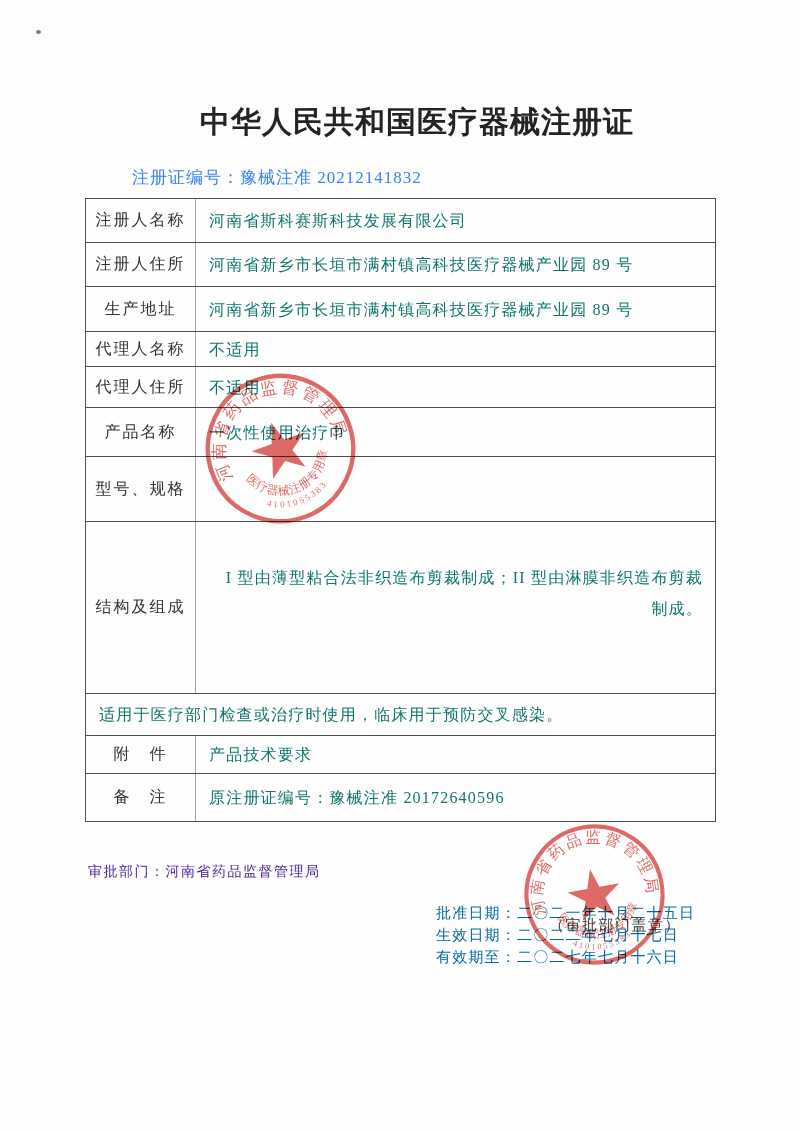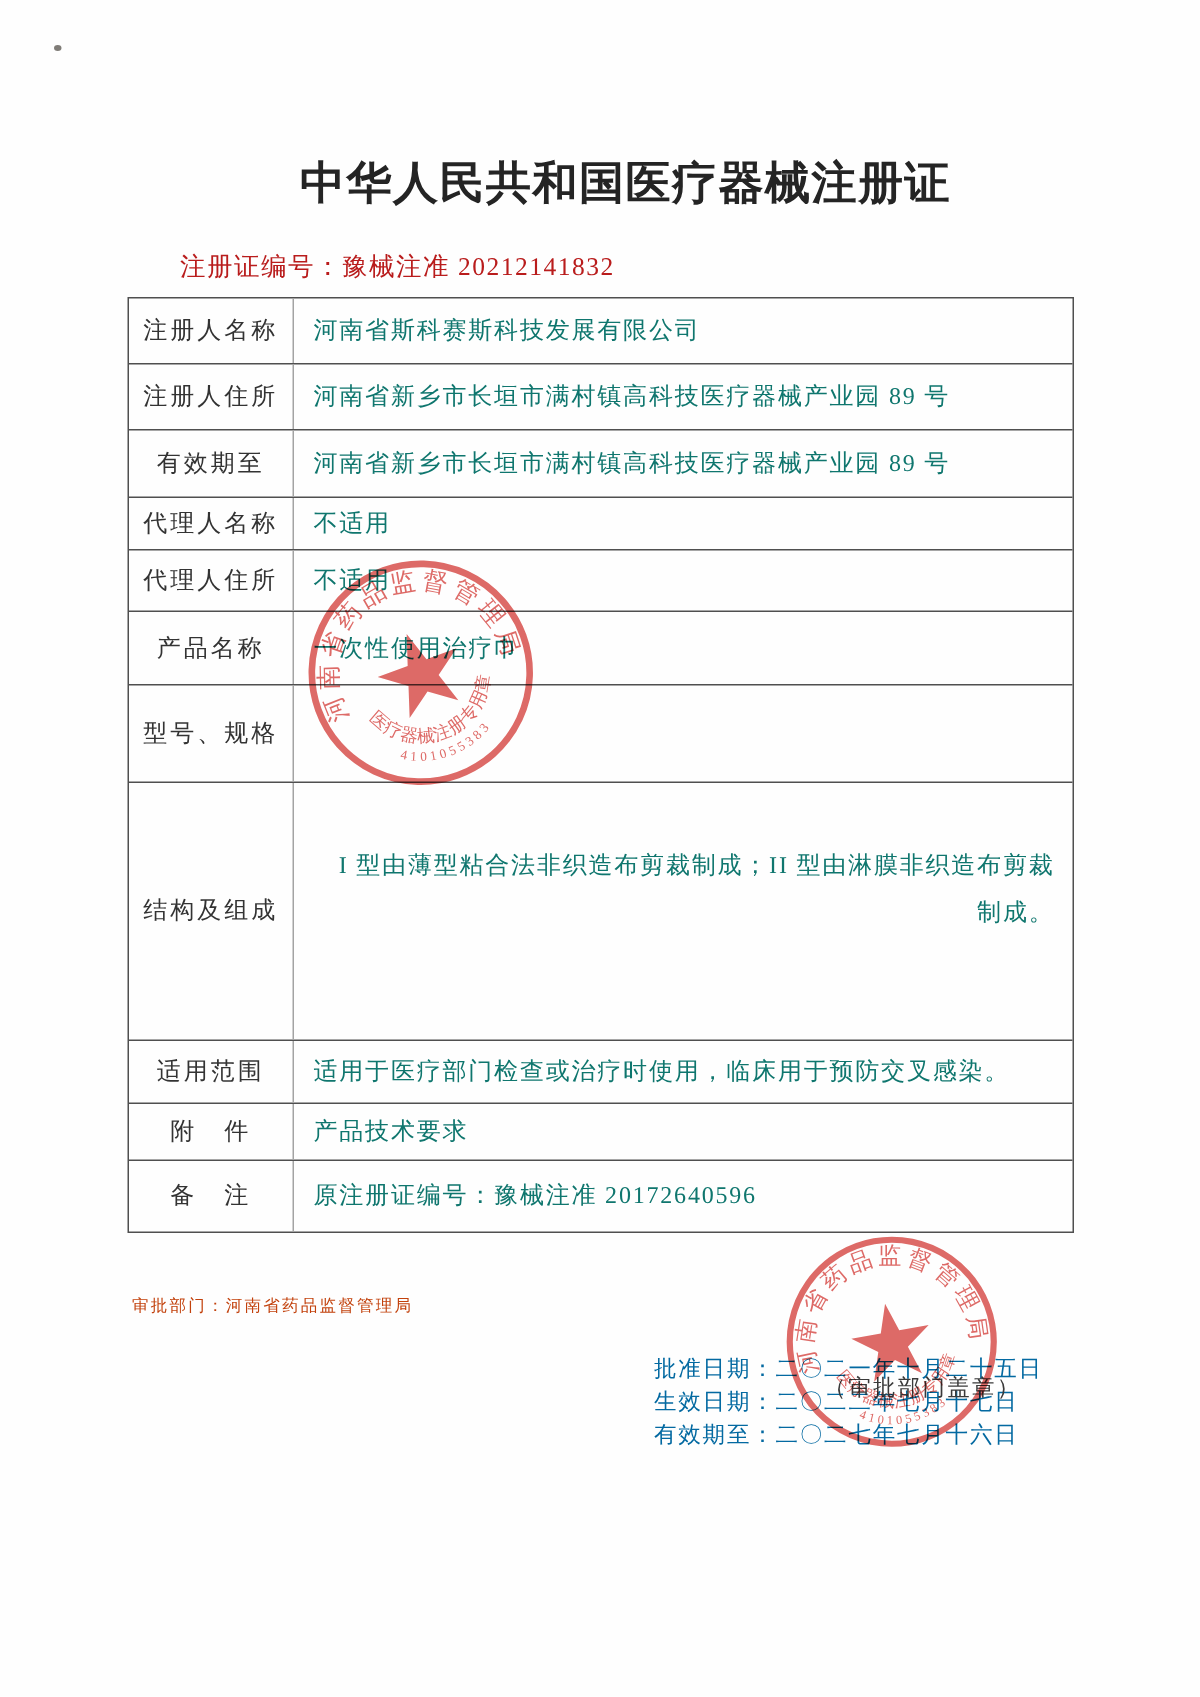--- a/index.html
+++ b/index.html
@@ -9,44 +9,44 @@
   }
   .page { position:relative; width:800px; height:1131px; background:#fefefe; overflow:hidden; }
 
   .speck { position:absolute; left:36px; top:30px; width:5px; height:4px;
            background:#68655f; border-radius:50%; opacity:.85; }
 
   .title { position:absolute; top:102px; left:0; width:834px; margin:0;
            text-align:center; font-size:30px; font-weight:bold;
            letter-spacing:1px; color:#242424; }
 
-  .cert-line { position:absolute; top:166px; left:120px; font-size:17px;
-               letter-spacing:1px; color:#b91c1c; }
+  .cert-line { position:absolute; top:166px; left:132px; font-size:17px;
+               letter-spacing:1px; color:#3b82f6; }
 
   .cert-table { position:absolute; top:198px; left:85px; width:631px;
                 border:1px solid #4f4f4f; box-sizing:border-box; background:transparent; }
   .row { display:flex; border-bottom:1px solid #4f4f4f; box-sizing:border-box; }
   .row:last-child { border-bottom:none; }
   .row:nth-child(1){height:44px} .row:nth-child(2){height:44px}
   .row:nth-child(3){height:45px} .row:nth-child(4){height:35px}
   .row:nth-child(5){height:41px} .row:nth-child(6){height:49px}
   .row:nth-child(7){height:65px} .row:nth-child(8){height:172px}
   .row:nth-child(9){height:42px} .row:nth-child(10){height:38px}
   .row:nth-child(11){height:47px} .row:nth-child(12){height:38px}
   .label-cell { flex:0 0 110px; width:110px; border-right:1px solid #a3a3a3;
                 box-sizing:border-box; display:flex; align-items:center;
                 justify-content:center; text-align:center; font-size:16px;
                 letter-spacing:2px; color:#333; padding:0 4px; }
   .value-cell { flex:1; display:flex; align-items:center;
                 padding:2px 12px 2px 13px; font-size:16px; letter-spacing:1.2px;
                 line-height:31px; color:#0f766e; }
   .row:nth-child(8) .value-cell { align-items:flex-start; padding-top:40px;text-align:right; }
 
-  .dept-line { position:absolute; top:863px; left:88px; font-size:11px;
-               letter-spacing:1.5px; color:#c2410c; }
+  .dept-line { position:absolute; top:863px; left:88px; font-size:14px;
+               letter-spacing:1.5px; color:#4c1d95; }
   .dates { position:absolute; top:861px; left:436px; font-size:15px;
            letter-spacing:1.2px; color:#0369a1;margin-top:41px; }
   .date-line { height:22px; line-height:22px; }
   .seal-note { position:absolute; top:916px; left:549px; font-size:15px;
                letter-spacing:1.5px; color:#3a3a3a; }
 
   .stamp { position:absolute; mix-blend-mode:multiply; opacity:.85; }
   .stamp svg { width:100%; height:100%; display:block; }
   .stamp-mid { left:202px; top:370px; width:157px; height:157px; transform:rotate(-20deg); }
   .stamp-bot { left:521px; top:821px; width:147px; height:147px; transform:rotate(-10deg); }
@@ -67,21 +67,21 @@
   <div class="cert-table">
     <div class="row">
       <div class="label-cell">注册人名称</div>
       <div class="value-cell">河南省斯科赛斯科技发展有限公司</div>
     </div>
     <div class="row">
       <div class="label-cell">注册人住所</div>
       <div class="value-cell">河南省新乡市长垣市满村镇高科技医疗器械产业园 89 号</div>
     </div>
     <div class="row">
-      <div class="label-cell">有效期至</div>
+      <div class="label-cell">生产地址</div>
       <div class="value-cell">河南省新乡市长垣市满村镇高科技医疗器械产业园 89 号</div>
     </div>
     <div class="row">
       <div class="label-cell">代理人名称</div>
       <div class="value-cell">不适用</div>
     </div>
     <div class="row">
       <div class="label-cell">代理人住所</div>
       <div class="value-cell">不适用</div>
     </div>
@@ -90,21 +90,20 @@
       <div class="value-cell">一次性使用治疗巾</div>
     </div>
     <div class="row">
       <div class="label-cell">型号、规格</div>
     </div>
     <div class="row">
       <div class="label-cell">结构及组成</div>
       <div class="value-cell">I 型由薄型粘合法非织造布剪裁制成；II 型由淋膜非织造布剪裁制成。</div>
     </div>
     <div class="row">
-      <div class="label-cell">适用范围</div>
       <div class="value-cell">适用于医疗部门检查或治疗时使用，临床用于预防交叉感染。</div>
     </div>
     <div class="row">
       <div class="label-cell">附　件</div>
       <div class="value-cell">产品技术要求</div>
     </div>
     <div class="row">
       <div class="label-cell">备　注</div>
       <div class="value-cell">原注册证编号：豫械注准 20172640596</div>
     </div>

